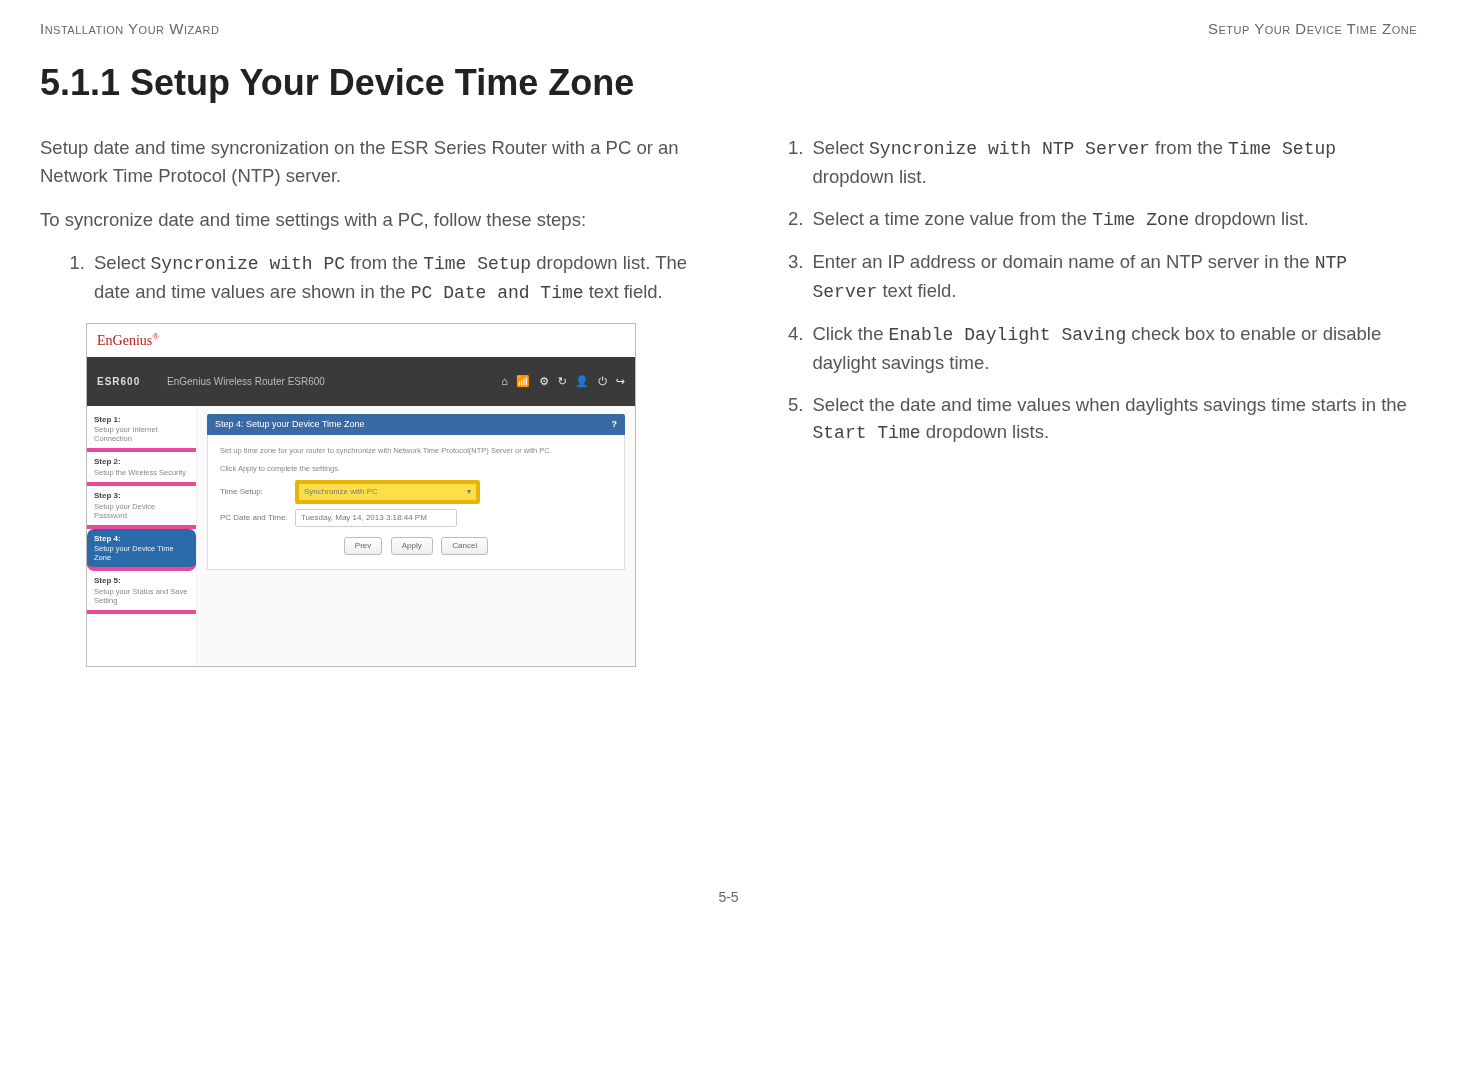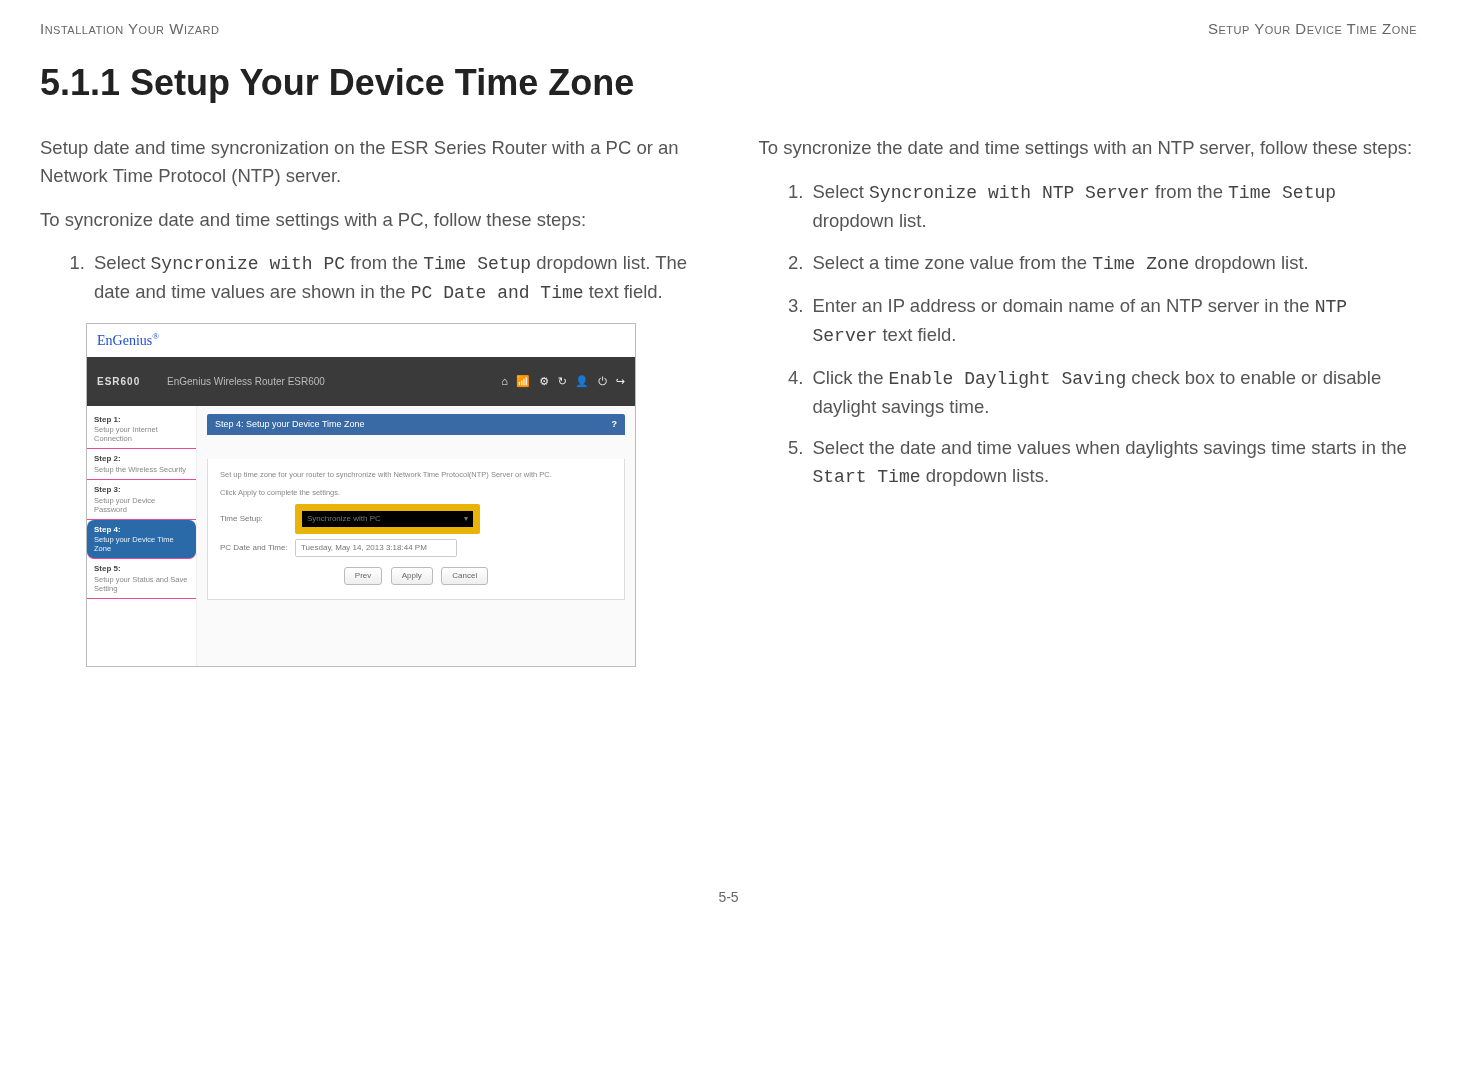--- a/index.html
+++ b/index.html
@@ -62,21 +62,21 @@
       margin: 14px 0 22px 46px;
       width: 550px;
       font-size: 9px;
       color: #666;
     }
     .shot-top {
       background: #fff;
       padding: 6px 10px;
       font-family: Georgia, serif;
       font-size: 14px;
-      color: #1d4ed8;
+      color: #b91c1c;
     }
     .shot-top sup {
       font-size: 9px;
     }
     .shot-bar {
       background: #3a3a3a;
       color: #ddd;
       display: flex;
       justify-content: space-between;
       align-items: center;
@@ -93,21 +93,21 @@
       min-height: 260px;
     }
     .shot-sidebar {
       width: 110px;
       background: #fff;
       border-right: 1px solid #eee;
       padding: 4px 0;
     }
     .sb-step {
       padding: 5px 7px;
-      border-bottom: 1px solid #ec4899;
+      border-bottom: 4px solid #ec4899;
       font-size: 7.5px;
       line-height: 1.2;
       color: #888;
     }
     .sb-step strong {
       display: block;
       color: #444;
       font-size: 8px;
       margin-bottom: 1px;
     }
@@ -131,47 +131,46 @@
       display: flex;
       justify-content: space-between;
       align-items: center;
       border-radius: 2px 2px 0 0;
     }
     .panel-body {
       border: 1px solid #ddd;
       border-top: none;
       background: #fff;
       padding: 10px 12px 14px;
-      margin-top: 24px;
     }
     .panel-body p {
       font-size: 7.5px;
       color: #888;
       margin-bottom: 6px;
     }
     .frow {
       display: flex;
       align-items: center;
       margin-bottom: 5px;
       font-size: 8px;
     }
     .frow .lbl {
       width: 75px;
       color: #777;
     }
     .fselect {
-      border: 7px solid #eab308;
+      border: 4px solid #eab308;
       border-radius: 2px;
       padding: 2px 5px;
       font-size: 8px;
       width: 185px;
       display: flex;
       justify-content: space-between;
       align-items: center;
-      background: #000000;
+      background: #fde047;
       color: #777;
     }
     .finput {
       border: 1px solid #ccc;
       border-radius: 2px;
       padding: 2px 5px;
       font-size: 8px;
       width: 162px;
       background: #fff;
       color: #777;
@@ -285,21 +284,20 @@
               <span class="btn">Cancel</span>
             </div>
           </div>
         </div>
       </div>
     </div>
 
   </div>
 
   <div class="col">
-    <p>To syncronize the date and time settings with an NTP server, follow these steps:</p>
     <ol>
       <li>
         <span>Select </span><span class="mono">Syncronize with NTP Server</span><span> from the </span><span class="mono">Time Setup</span><span> dropdown list.</span>
       </li>
       <li>
         <span>Select a time zone value from the </span><span class="mono">Time Zone</span><span> dropdown list.</span>
       </li>
       <li>
         <span>Enter an IP address or domain name of an NTP server in the </span><span class="mono">NTP Server</span><span> text field.</span>
       </li>

